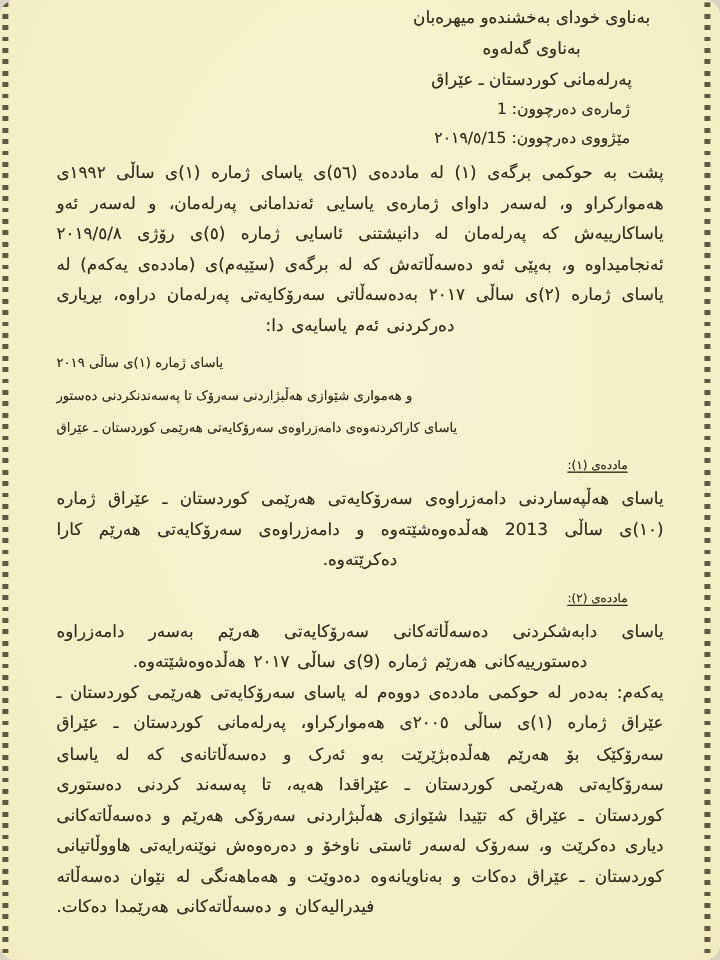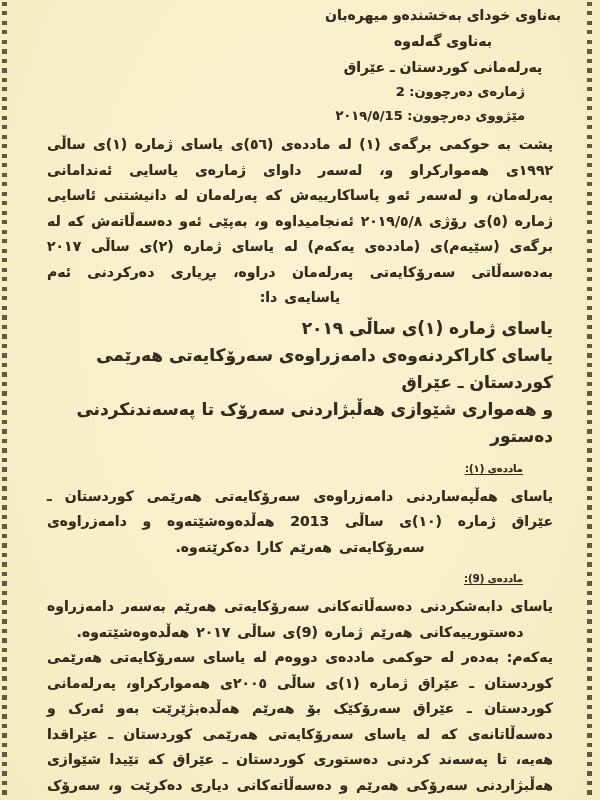--- a/index.html
+++ b/index.html
@@ -5,23 +5,24 @@
   * { box-sizing: border-box; }
   html, body { margin: 0; padding: 0; background: #d8d4c4; }
   .page {
     position: relative;
     width: 600px; height: 800px;
     margin: 0 auto;
     overflow: hidden;
     direction: rtl;
     background: radial-gradient(ellipse at 50% 38%, #f8f2d2 0%, #f6f0ca 55%, #f2ecc0 100%);
     font-family: "DejaVu Sans", sans-serif;
-    font-weight: 700;
+    font-weight: 400;
     color: #362c1e;
     text-shadow: 0 0 0.5px rgba(54,44,30,0.55);
+    border-radius: 13px;
   }
   .perf {
     position: absolute; top: 2px; bottom: 0; width: 5px;
     background-image: repeating-linear-gradient(
       to bottom,
       #4d4430 0px, #4d4430 4px,
       rgba(0,0,0,0) 4px, rgba(0,0,0,0) 9.5px);
     opacity: 0.88;
   }
   .perf-left  { left: 2px; }
@@ -45,22 +46,22 @@
     margin: 0;
     font-size: 14px;
     line-height: 25.5px;
     text-align: justify;
     text-align-last: center;
     word-spacing: 2px;
   }
   .intro { margin-top: 4px; }
   .last-left { text-align-last: left; }
   .title-block {
-    text-align: right;
-    font-size: 17px;
+    text-align: left;
+    font-size: 11px;
     line-height: 27px;
     margin-top: 4px;
   }
   .art-h {
     font-size: 10px;
     line-height: 18px;
     margin: 10px 30px 6px 0;
     text-decoration: underline;
     text-underline-offset: 2px;
   }
@@ -71,39 +72,39 @@
 <div class="page">
   <div class="perf perf-left"></div>
   <div class="perf perf-right"></div>
 
   <div class="content">
 
     <div>
       <div class="hdr">بەناوی خودای بەخشندەو میهرەبان</div>
       <div class="hdr">بەناوی گەلەوە</div>
       <div class="hdr">پەرلەمانی کوردستان ـ عێراق</div>
-      <div class="meta">ژمارەی دەرچوون: 2</div>
+      <div class="meta">ژمارەی دەرچوون: 1</div>
       <div class="meta">مێژووی دەرچوون: ٢٠١٩/٥/15</div>
     </div>
 
     <p class="para intro">پشت بە حوکمی برگەی (١) لە ماددەی (٥٦)ی یاسای ژمارە (١)ی ساڵی ١٩٩٢ی هەموارکراو و، لەسەر داوای ژمارەی یاسایی ئەندامانی پەرلەمان، و لەسەر ئەو یاساکارییەش کە پەرلەمان لە دانیشتنی ئاسایی ژمارە (٥)ی رۆژی ٢٠١٩/٥/٨ ئەنجامیداوە و، بەپێی ئەو دەسەڵاتەش کە لە برگەی (سێیەم)ی (ماددەی یەکەم) لە یاسای ژمارە (٢)ی ساڵی ٢٠١٧ بەدەسەڵاتی سەرۆکایەتی پەرلەمان دراوە، بڕیاری دەرکردنی ئەم یاسایەی دا:</p>
 
     <div class="title-block">
       <div>یاسای ژمارە (١)ی ساڵی ٢٠١٩</div>
+      <div>و هەمواری شێوازی هەڵبژاردنی سەرۆک تا پەسەندنکردنی دەستور</div>
       <div>یاسای کاراکردنەوەی دامەزراوەی سەرۆکایەتی هەرێمی کوردستان ـ عێراق</div>
-      <div>و هەمواری شێوازی هەڵبژاردنی سەرۆک تا پەسەندنکردنی دەستور</div>
     </div>
 
     <div>
       <div class="art-h">ماددەی (١):</div>
       <p class="para">یاسای هەڵپەساردنی دامەزراوەی سەرۆکایەتی هەرێمی کوردستان ـ عێراق ژمارە (١٠)ی ساڵی 2013 هەڵدەوەشێتەوە و دامەزراوەی سەرۆکایەتی هەرێم کارا دەکرێتەوە.</p>
     </div>
 
     <div>
-      <div class="art-h">ماددەی (9):</div>
+      <div class="art-h">ماددەی (٢):</div>
       <p class="para">یاسای دابەشکردنی دەسەڵاتەکانی سەرۆکایەتی هەرێم بەسەر دامەزراوە دەستورییەکانی هەرێم ژمارە (9)ی ساڵی ٢٠١٧ هەڵدەوەشێتەوە.</p>
     </div>
 
     <div>
       <p class="para last-left">یەکەم: بەدەر لە حوکمی ماددەی دووەم لە یاسای سەرۆکایەتی هەرێمی کوردستان ـ عێراق ژمارە (١)ی ساڵی ٢٠٠٥ی هەموارکراو، پەرلەمانی کوردستان ـ عێراق سەرۆکێک بۆ هەرێم هەڵدەبژێرێت بەو ئەرک و دەسەڵاتانەی کە لە یاسای سەرۆکایەتی هەرێمی کوردستان ـ عێراقدا هەیە، تا پەسەند کردنی دەستوری کوردستان ـ عێراق کە تێیدا شێوازی هەڵبژاردنی سەرۆکی هەرێم و دەسەڵاتەکانی دیاری دەکرێت و، سەرۆک لەسەر ئاستی ناوخۆ و دەرەوەش نوێنەرایەتی هاووڵاتیانی کوردستان ـ عێراق دەکات و بەناویانەوە دەدوێت و هەماهەنگی لە نێوان دەسەڵاتە فیدرالیەکان و دەسەڵاتەکانی هەرێمدا دەکات.</p>
 
     </div>
 
   </div>
 </div>

